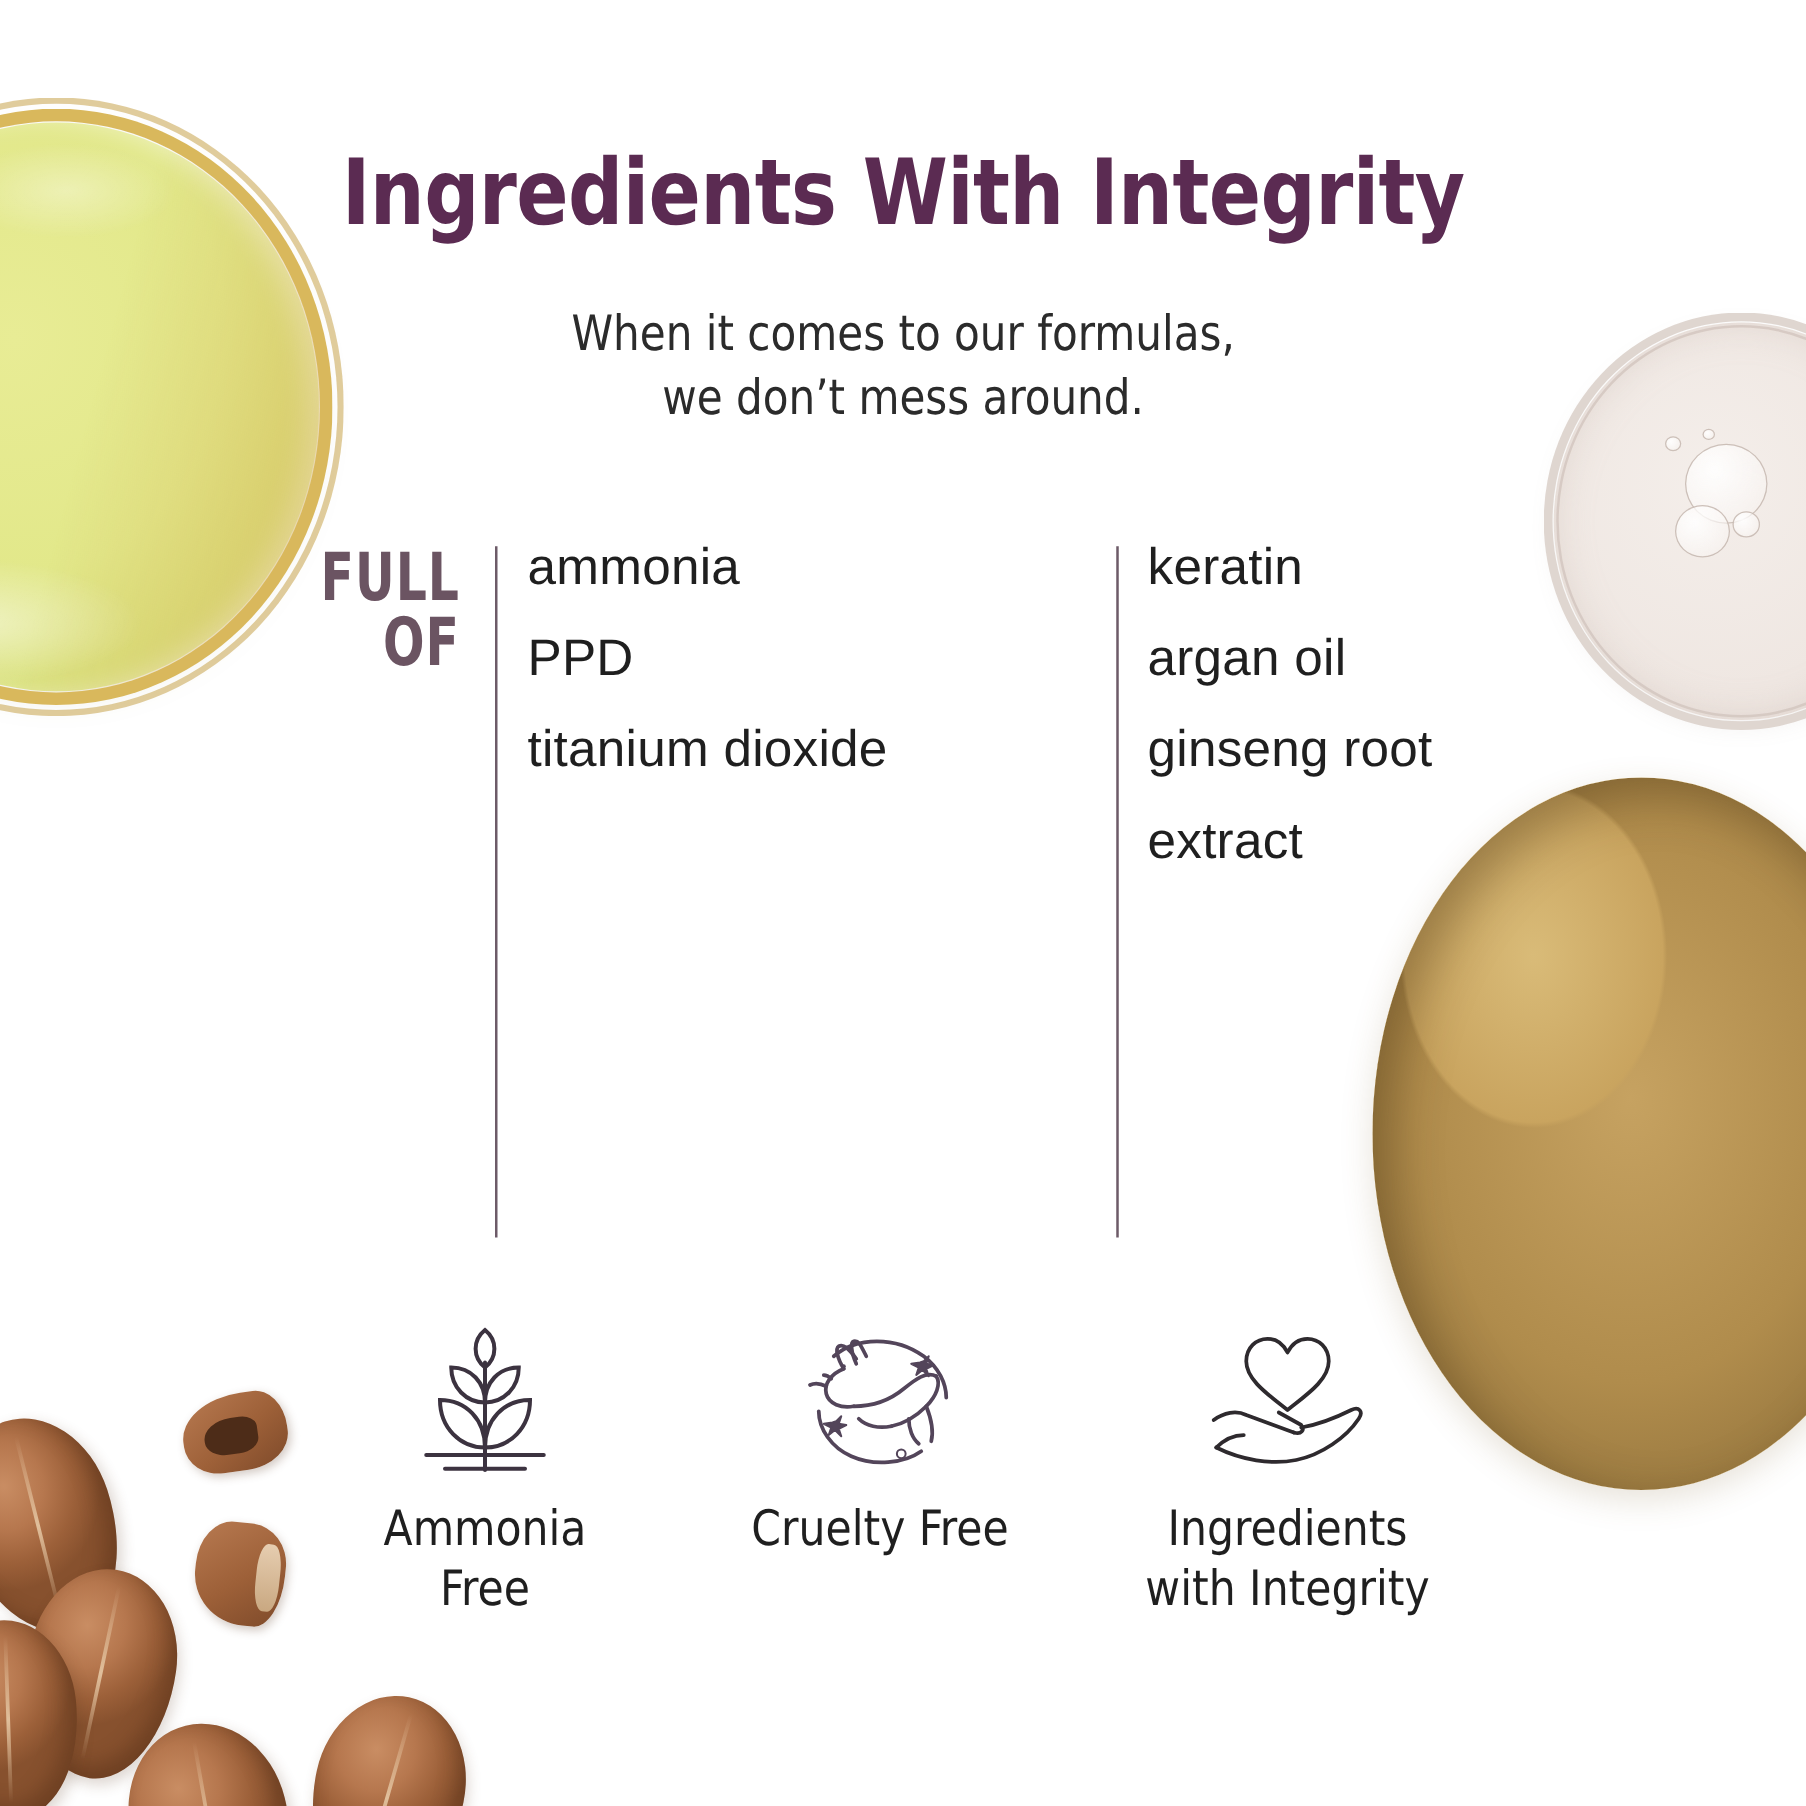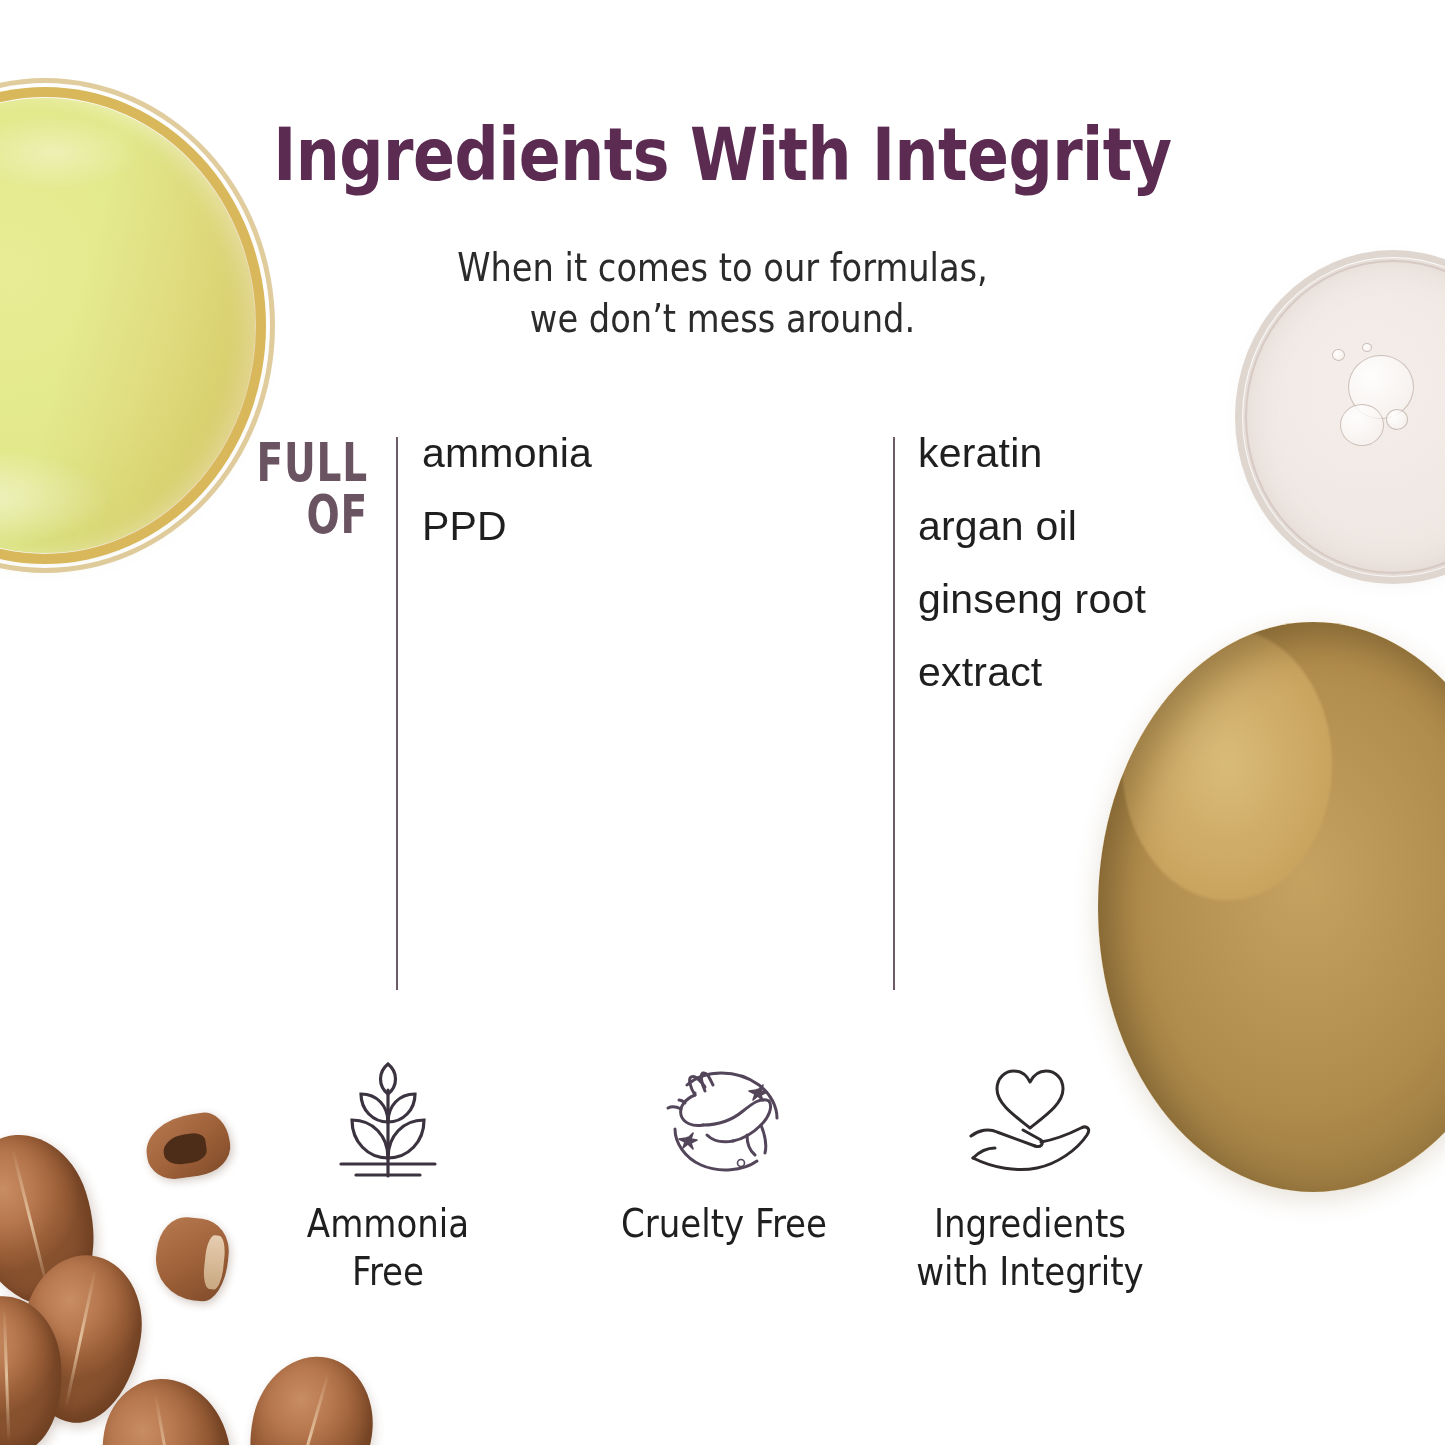--- a/index.html
+++ b/index.html
@@ -198,21 +198,21 @@
   #full-col .items { left:158px; }
   .items li { height:73px; line-height:73px; white-space:nowrap; }
   .items li.wrap { height:146px; line-height:73px; white-space:normal; width:300px; }
 
   
   .badges { position:absolute; left:0; top:1058px; width:1445px; }
   .badge {
     position:absolute; width:300px; text-align:center;
   }
   #badge-0 { left:238px; }
-  #badge-1 { left:574px; }
+  #badge-1 { left:554px; }
   #badge-2 { left:880px; }
   .badge-icon { height:128px; display:flex; align-items:center; justify-content:center; }
   .badge-label {
     margin-top:14px;
     font-family:"Liberation Sans Narrow","DejaVu Sans Condensed","Liberation Sans", sans-serif;
     font-size:39px;
     line-height:1.22;
     color:#1f1f1f;
     white-space:pre-line;
     transform:scaleX(.97);
@@ -262,20 +262,21 @@
 we don’t mess around.</div>
 
   <div class="lists">
 
     <div class="col" id="free-col">
 
       <div class="divider"></div>
       <ul class="items">
         <li>ammonia</li>
         <li>PPD</li>
+        <li>titanium dioxide</li>
       </ul>
     </div>
 
     <div class="col" id="full-col">
       <div class="col-label" style="white-space:pre-line">FULL
 OF</div>
       <div class="divider"></div>
       <ul class="items">
         <li>keratin</li>
         <li>argan oil</li>

